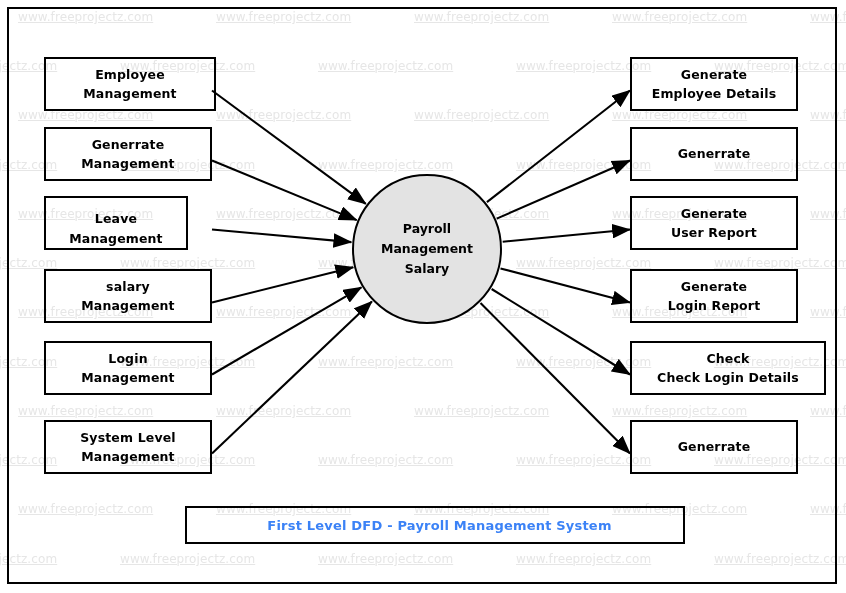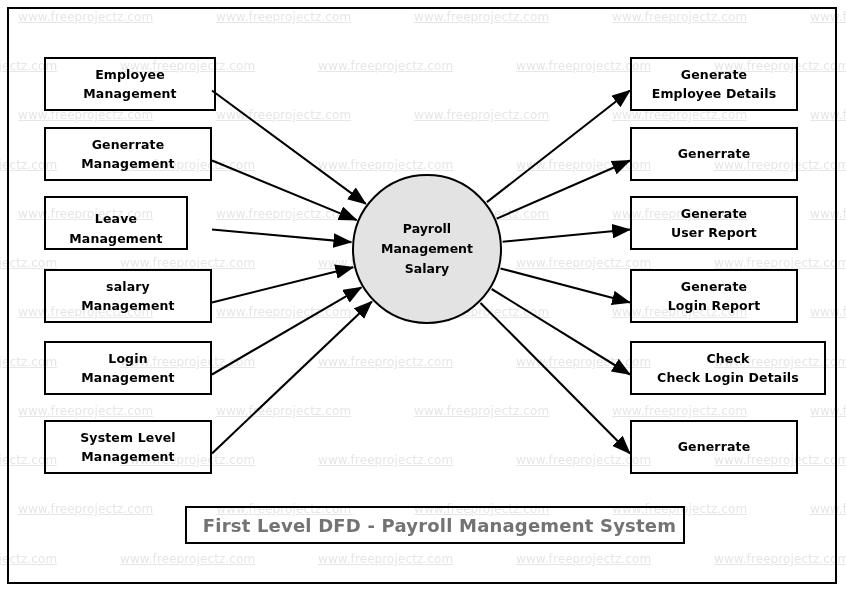--- a/index.html
+++ b/index.html
@@ -111,23 +111,23 @@
   .title-box {
     position: absolute;
     border: 2.5px solid #000000;
     box-sizing: border-box;
     background: transparent;
     display: flex;
     align-items: center;
     justify-content: center;
   }
   .title-box .label {
-    font-size: 18px;
+    font-size: 13px;
     font-weight: bold;
-    color: #737373;
+    color: #3b82f6;
     letter-spacing: 0.2px;
     margin-left: 9px;
   }
 </style>
 </head>
 <body>
 
 <div id="canvas">
 
   <div id="watermark-layer">

